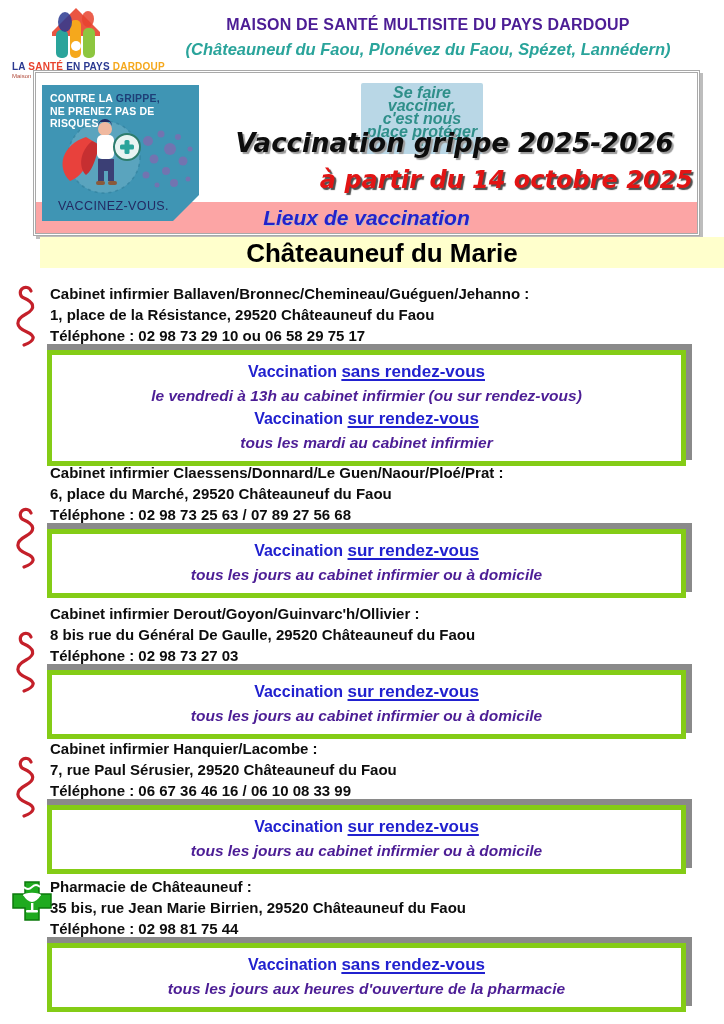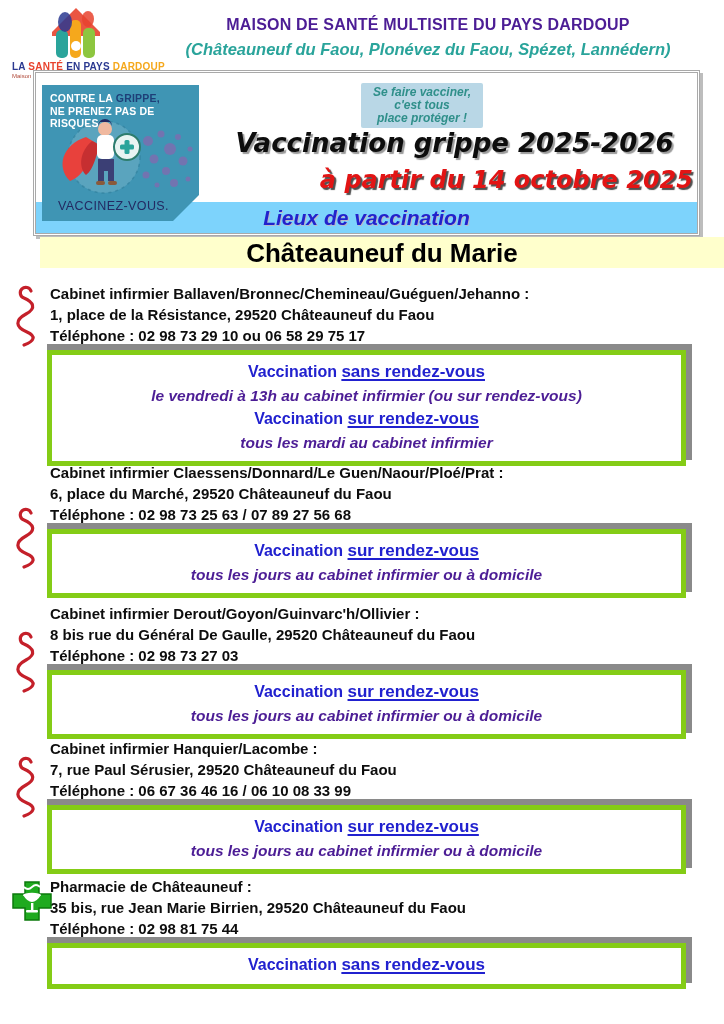--- a/index.html
+++ b/index.html
@@ -11,31 +11,31 @@
   .logo svg{display:block;margin:0 auto;}
   .logo-brand{font-size:10px;font-weight:bold;letter-spacing:.2px;white-space:nowrap;margin-top:1px;}
   .logo-tagline{font-size:6px;color:#b04a3a;margin-top:1px;white-space:nowrap;}
   .header-text{position:absolute;left:140px;right:8px;top:16px;text-align:center;}
   .header-title{font-size:16px;font-weight:bold;color:#4c1d95;letter-spacing:.2px;}
   .header-subtitle{font-size:16.5px;font-weight:bold;font-style:italic;color:#2aa49b;margin-top:6px;}
 
   
   .outer-box{position:absolute;left:33px;top:70px;width:661px;height:160px;
              border:3px double #a9a9a9;box-shadow:3px 3px 0 #bdbdbd;background:#fff;}
-  .venue-strip{position:absolute;left:0;right:0;bottom:0;height:31px;background:#7dd3fc;
+  .venue-strip{position:absolute;left:0;right:0;bottom:0;height:31px;background:#fca5a5;
                text-align:center;line-height:31px;font-size:21px;font-weight:bold;font-style:italic;
                color:#2222cc;text-shadow:1px 1px 0 #b9b9c9;}
   .title-main{position:absolute;left:180px;right:4px;top:55px;text-align:center;
               font-family:"DejaVu Sans",sans-serif;font-size:26px;font-weight:bold;font-style:italic;
               color:#0d0d0d;text-shadow:2px 2px 1px #9b9b9b;}
   .title-date{position:absolute;left:180px;right:4px;top:93px;text-align:right;
               font-family:"DejaVu Sans",sans-serif;font-size:24px;font-weight:bold;font-style:italic;
               color:#e21414;text-shadow:2px 2px 1px #4f4f4f;}
   .bubble{position:absolute;left:325px;top:10px;width:118px;padding:3px 2px;background:#b9d7e6;
-          text-align:center;font-size:12px;font-weight:bold;font-style:italic;color:#2f8f8a;
+          text-align:center;font-size:16px;font-weight:bold;font-style:italic;color:#2f8f8a;
           line-height:13px;border-radius:2px;}
 
   
   .poster{position:absolute;left:42px;top:85px;width:157px;height:136px;background:#3f95b4;
           clip-path:polygon(0 0,100% 0,100% calc(100% - 26px),calc(100% - 26px) 100%,0 100%);
           overflow:hidden;}
   .poster-line1{position:absolute;left:8px;top:7px;font-size:10.5px;font-weight:bold;color:#fff;letter-spacing:.2px;}
   .poster-line1 .hl{color:#1e3f78;}
   .poster-line2{position:absolute;left:8px;top:20px;font-size:10.5px;font-weight:bold;color:#fff;letter-spacing:.2px;}
   .poster-footer{position:absolute;left:8px;bottom:8px;font-size:12.5px;font-weight:normal;color:#232a63;letter-spacing:.4px;margin-left:8px;}
@@ -76,21 +76,21 @@
   </div>
 
   <div class="header-text">
     <div class="header-title">MAISON  DE SANTÉ MULTISITE DU PAYS DARDOUP</div>
     <div class="header-subtitle">(Châteauneuf du Faou, Plonévez du Faou, Spézet, Lannédern)</div>
   </div>
 
   <div class="outer-box">
     <div class="bubble">
       <div>Se faire vacciner,</div>
-      <div>c'est tous</div>
+      <div>c'est nous</div>
       <div>place protéger !</div>
     </div>
     <div class="title-main">Vaccination grippe 2025-2026</div>
     <div class="title-date">à partir du 14 octobre 2025</div>
     <div class="venue-strip">Lieux de vaccination</div>
   </div>
 
   <div class="poster">
     <div class="poster-line1"><span>CONTRE LA </span><span class="hl">GRIPPE,</span></div>
     <div class="poster-line2">NE PRENEZ PAS DE RISQUES</div>
@@ -215,17 +215,18 @@
           <path d="M12 6 q4 4 8 0 q4 -4 8 0" fill="none" stroke="#ffffff" stroke-width="1.8"></path>
         </svg>
       </span>
       <div class="section-text">
         <div>Pharmacie de Châteauneuf :</div>
         <div>35 bis, rue Jean Marie Birrien, 29520 Châteauneuf du Faou</div>
         <div>Téléphone : 02 98 81 75 44</div>
       </div>
       <div class="info-box">
           <div class="box-line-blue"><span>Vaccination </span><span class="u">sans rendez-vous</span></div>
+          <div class="box-line-detail">tous les jours aux heures d'ouverture de la pharmacie</div>
         </div>
     </div>
   </div>
 
 </div>
 
 </body></html>

